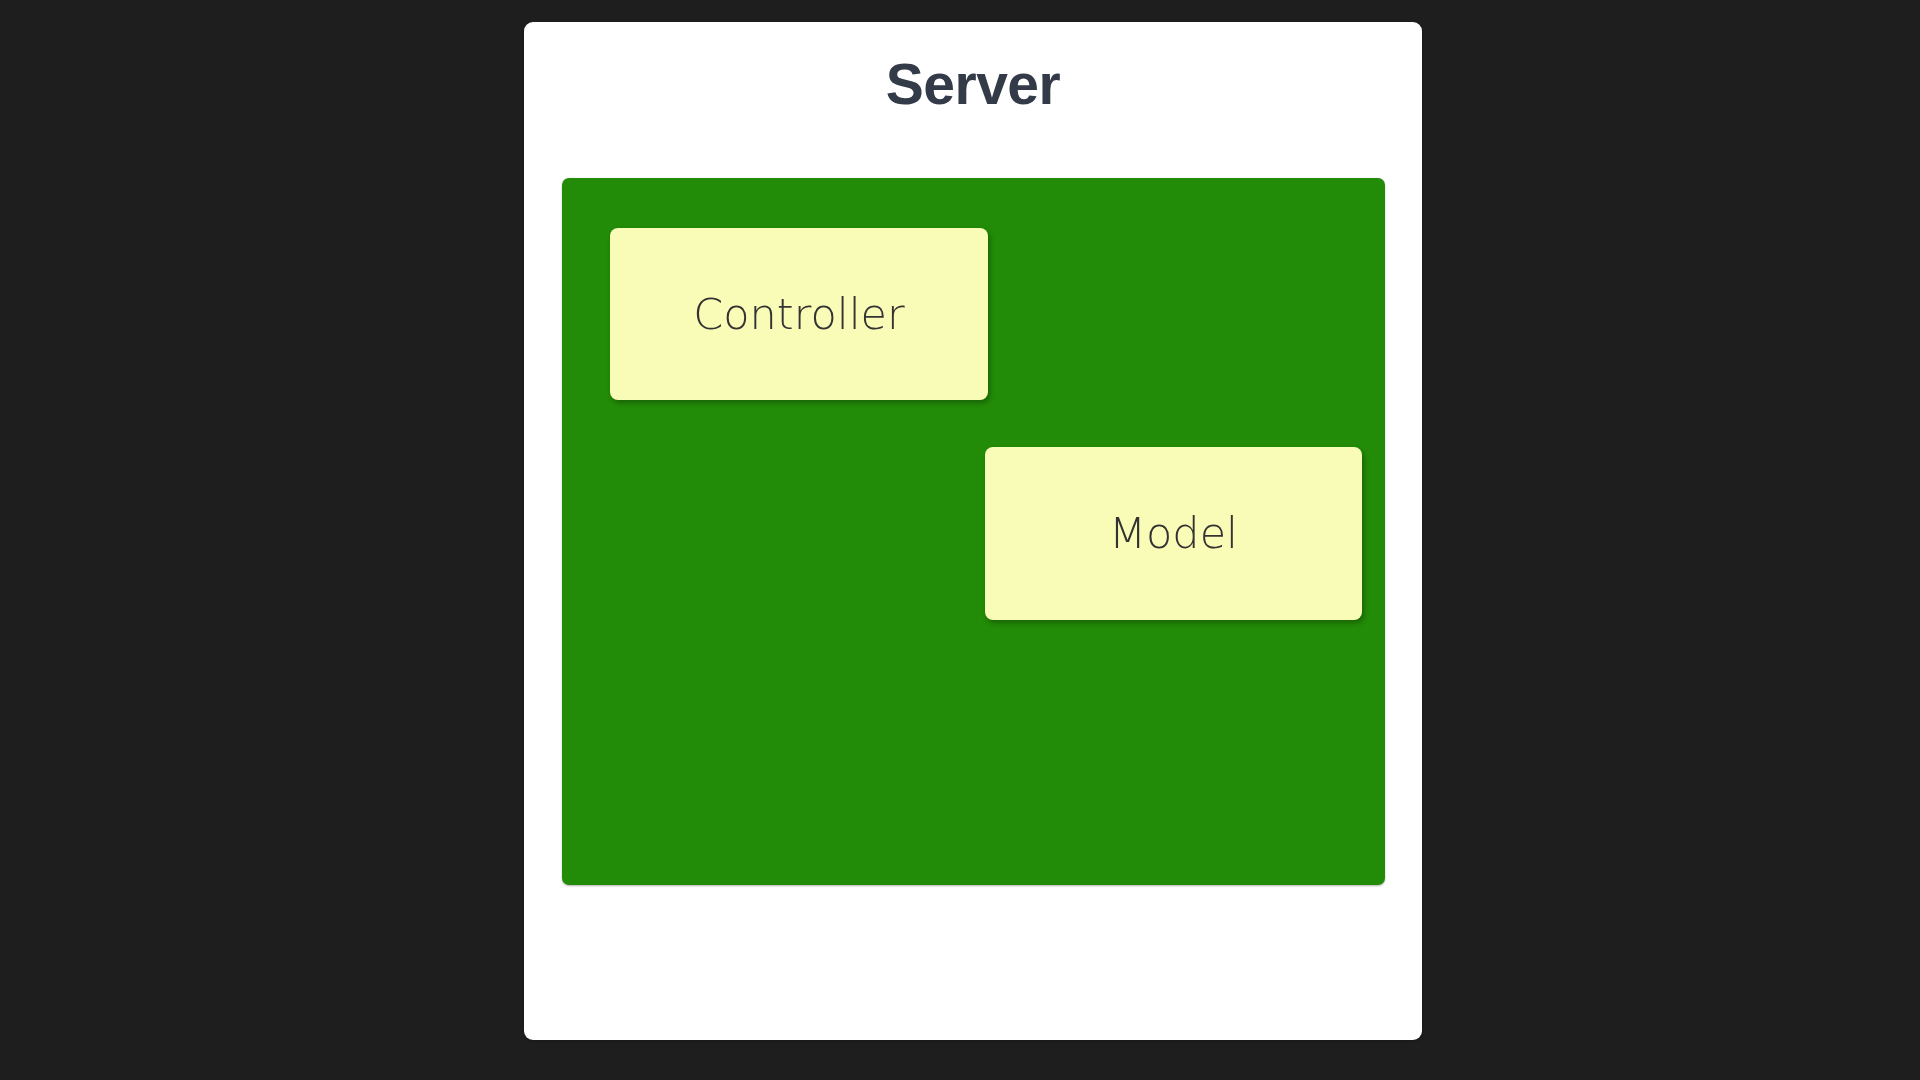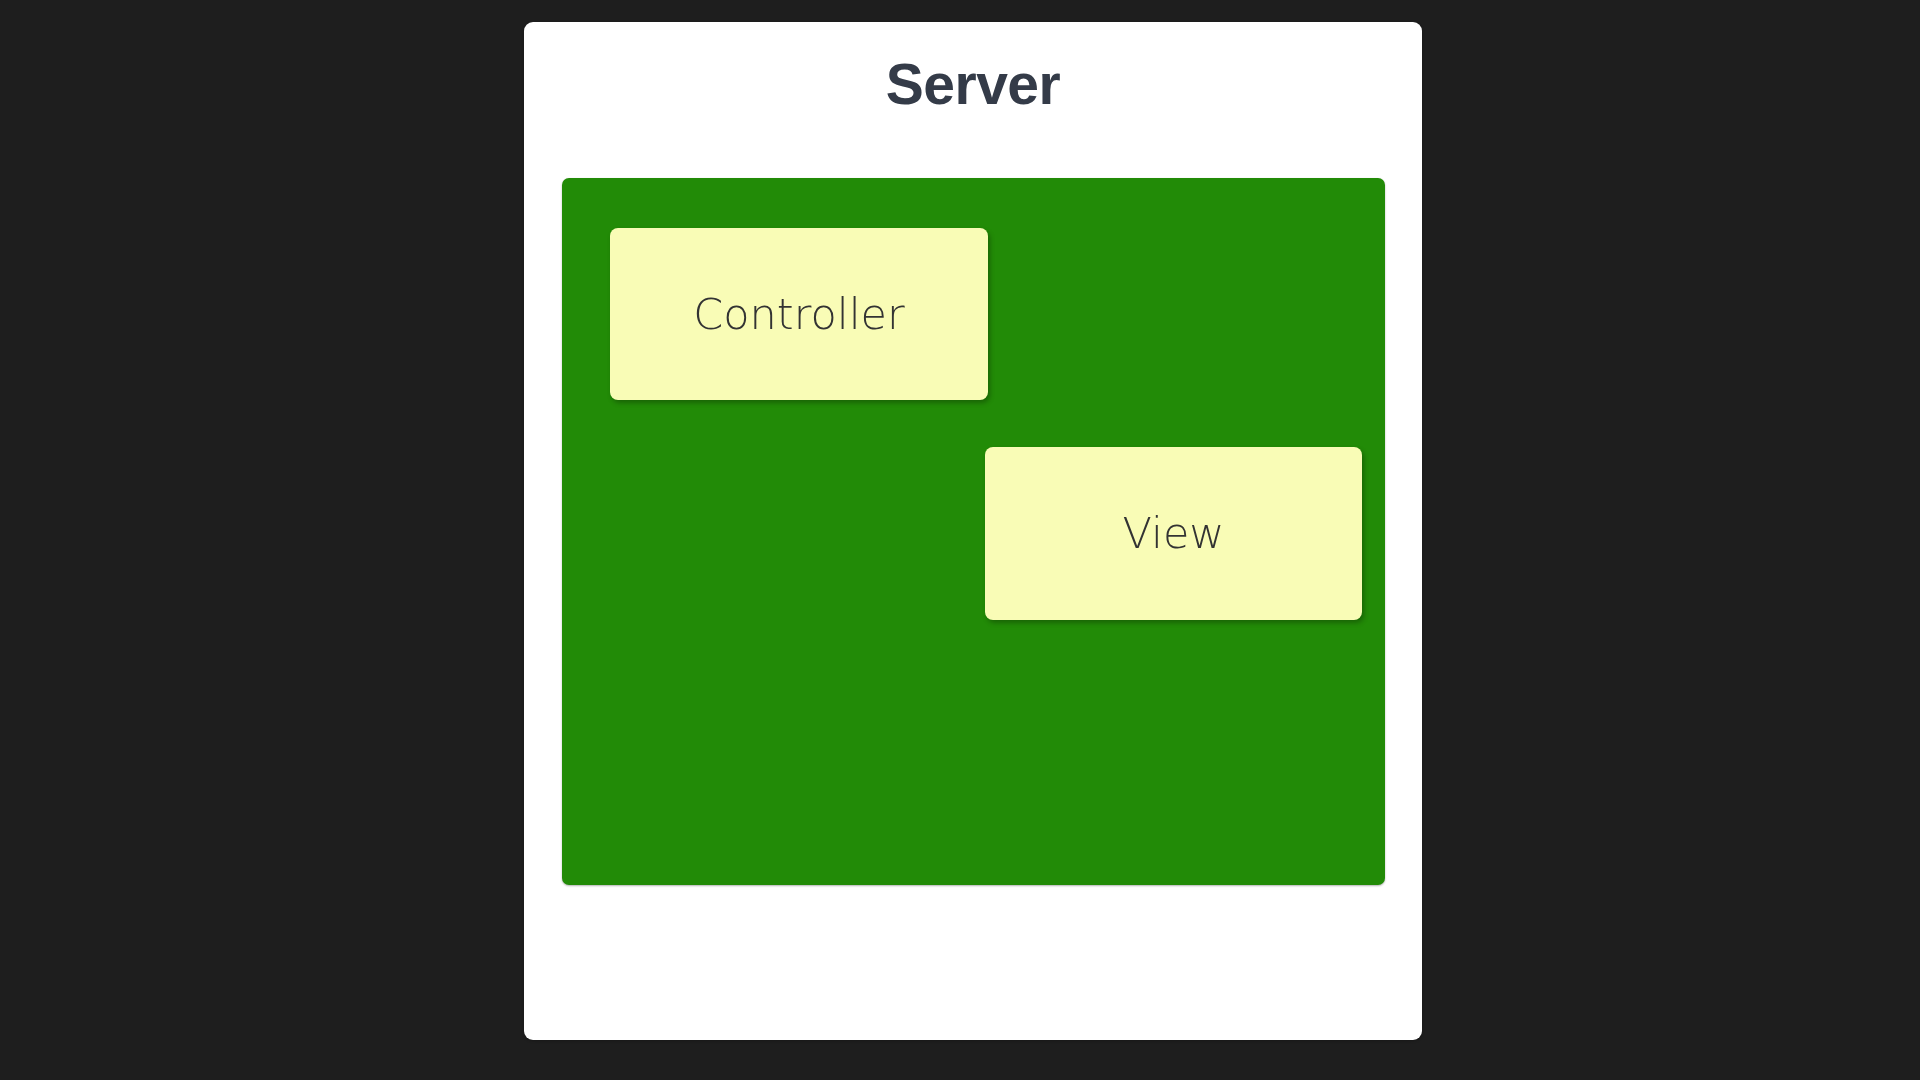--- a/index.html
+++ b/index.html
@@ -105,18 +105,18 @@
 
   <div class="card-title">Server</div>
 
   <div class="cluster">
 
     <div class="node node-controller">
       <span class="node-label">Controller</span>
     </div>
 
     <div class="node node-model">
-      <span class="node-label">View</span>
+      <span class="node-label">Model</span>
     </div>
 
 
   </div>
 </div>
 
 </body></html>

